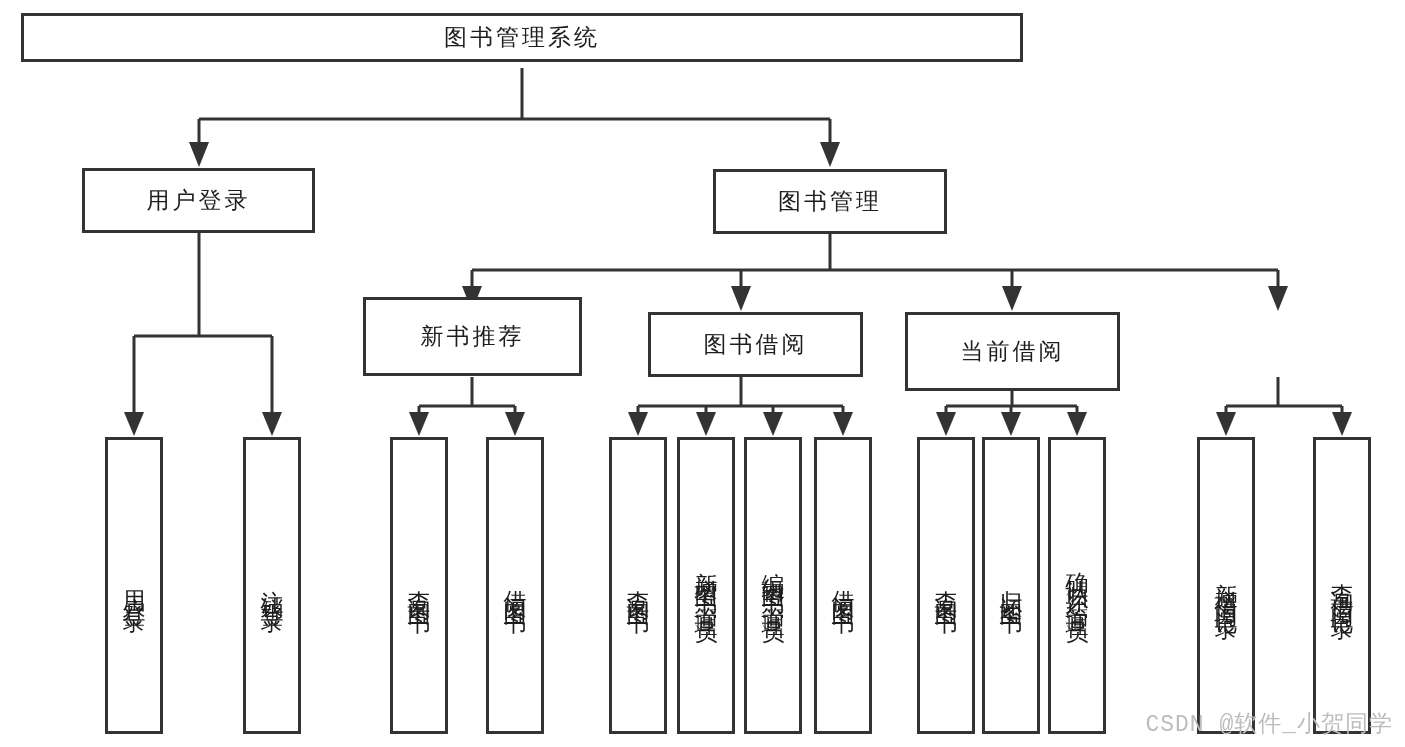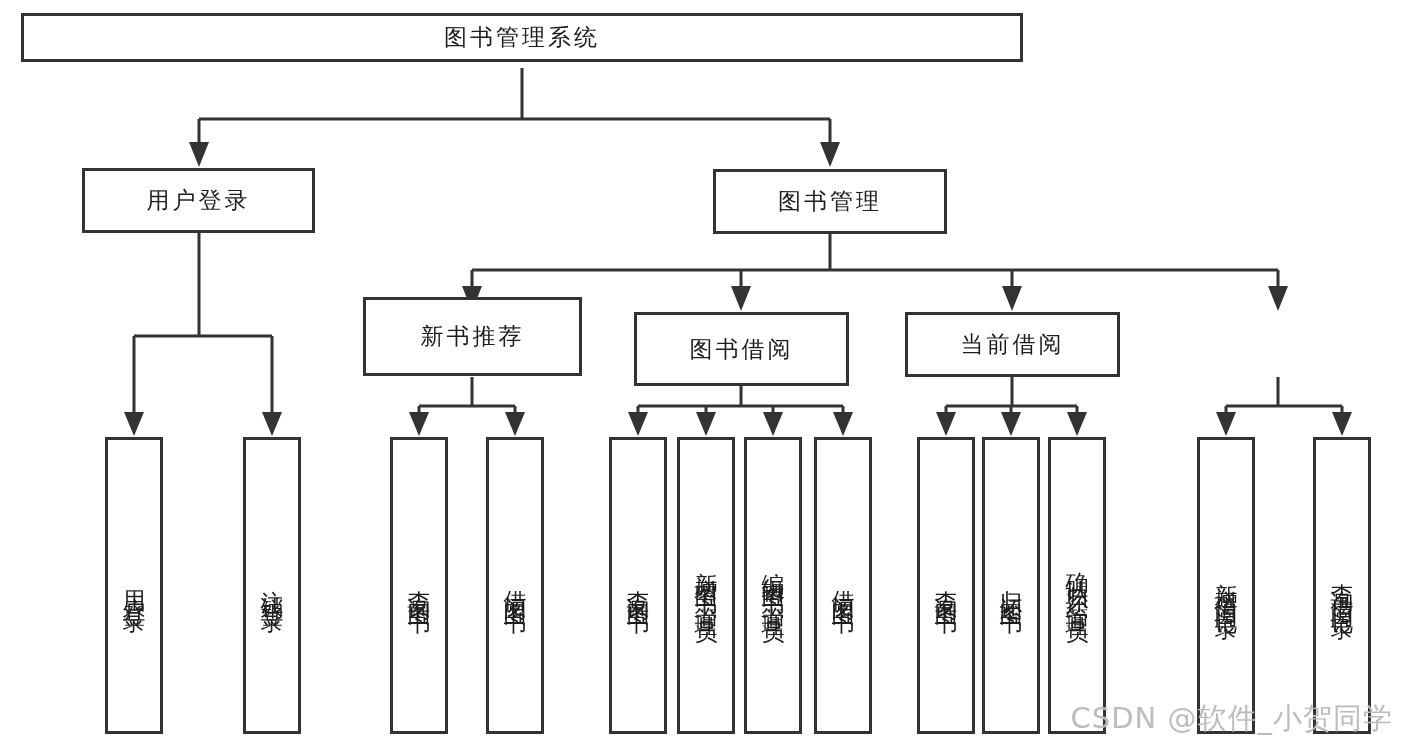--- a/index.html
+++ b/index.html
@@ -36,23 +36,24 @@
   .leaf{
     writing-mode:vertical-rl;
     text-orientation:mixed;
     letter-spacing:7px;
     white-space:normal;
     line-height:1.0;
   }
   #watermark{
     position:absolute;
     right:12px;bottom:8px;
-    font-size:29px;
+    font-size:23px;
     letter-spacing:1px;
     color:var(--watermark);
+    font-family:Liberation Mono, monospace;
   }
 </style>
 </head>
 <body>
 
 <div id="canvas">
 
   <svg id="connectors" width="1405" height="747" viewBox="0 0 1405 747">
 
     <path class="c-line" d="M522 68 V119 M199 119 H830 M199 119 V142 M830 119 V142"></path>
@@ -94,22 +95,22 @@
       <polygon class="c-arrow" points="1332,412 1352,412 1342,436"></polygon>
     </g>
   </svg>
 
   <div class="box" style="left:21px;top:13px;width:1002px;height:49px">图书管理系统</div>
 
   <div class="box" style="left:82px;top:168px;width:233px;height:65px">用户登录</div>
   <div class="box" style="left:713px;top:169px;width:234px;height:65px">图书管理</div>
 
   <div class="box" style="left:363px;top:297px;width:219px;height:79px">新书推荐</div>
-  <div class="box" style="left:634px;top:312px;width:215px;height:74px">图书借阅</div>
-  <div class="box" style="left:905px;top:312px;width:215px;height:65px">当前借阅</div>
+  <div class="box" style="left:648px;top:312px;width:215px;height:65px">图书借阅</div>
+  <div class="box" style="left:905px;top:312px;width:215px;height:79px">当前借阅</div>
 
   <div class="box leaf" style="left:105px;top:437px;width:58px;height:297px">用户登录</div>
   <div class="box leaf" style="left:243px;top:437px;width:58px;height:297px">注销登录</div>
 
   <div class="box leaf" style="left:390px;top:437px;width:58px;height:297px">查询图书</div>
   <div class="box leaf" style="left:486px;top:437px;width:58px;height:297px">借阅图书</div>
 
   <div class="box leaf" style="left:609px;top:437px;width:58px;height:297px">查询图书</div>
   <div class="box leaf" style="left:677px;top:437px;width:58px;height:297px">新增图书（管理员）</div>
   <div class="box leaf" style="left:744px;top:437px;width:58px;height:297px">编辑图书（管理员）</div>

